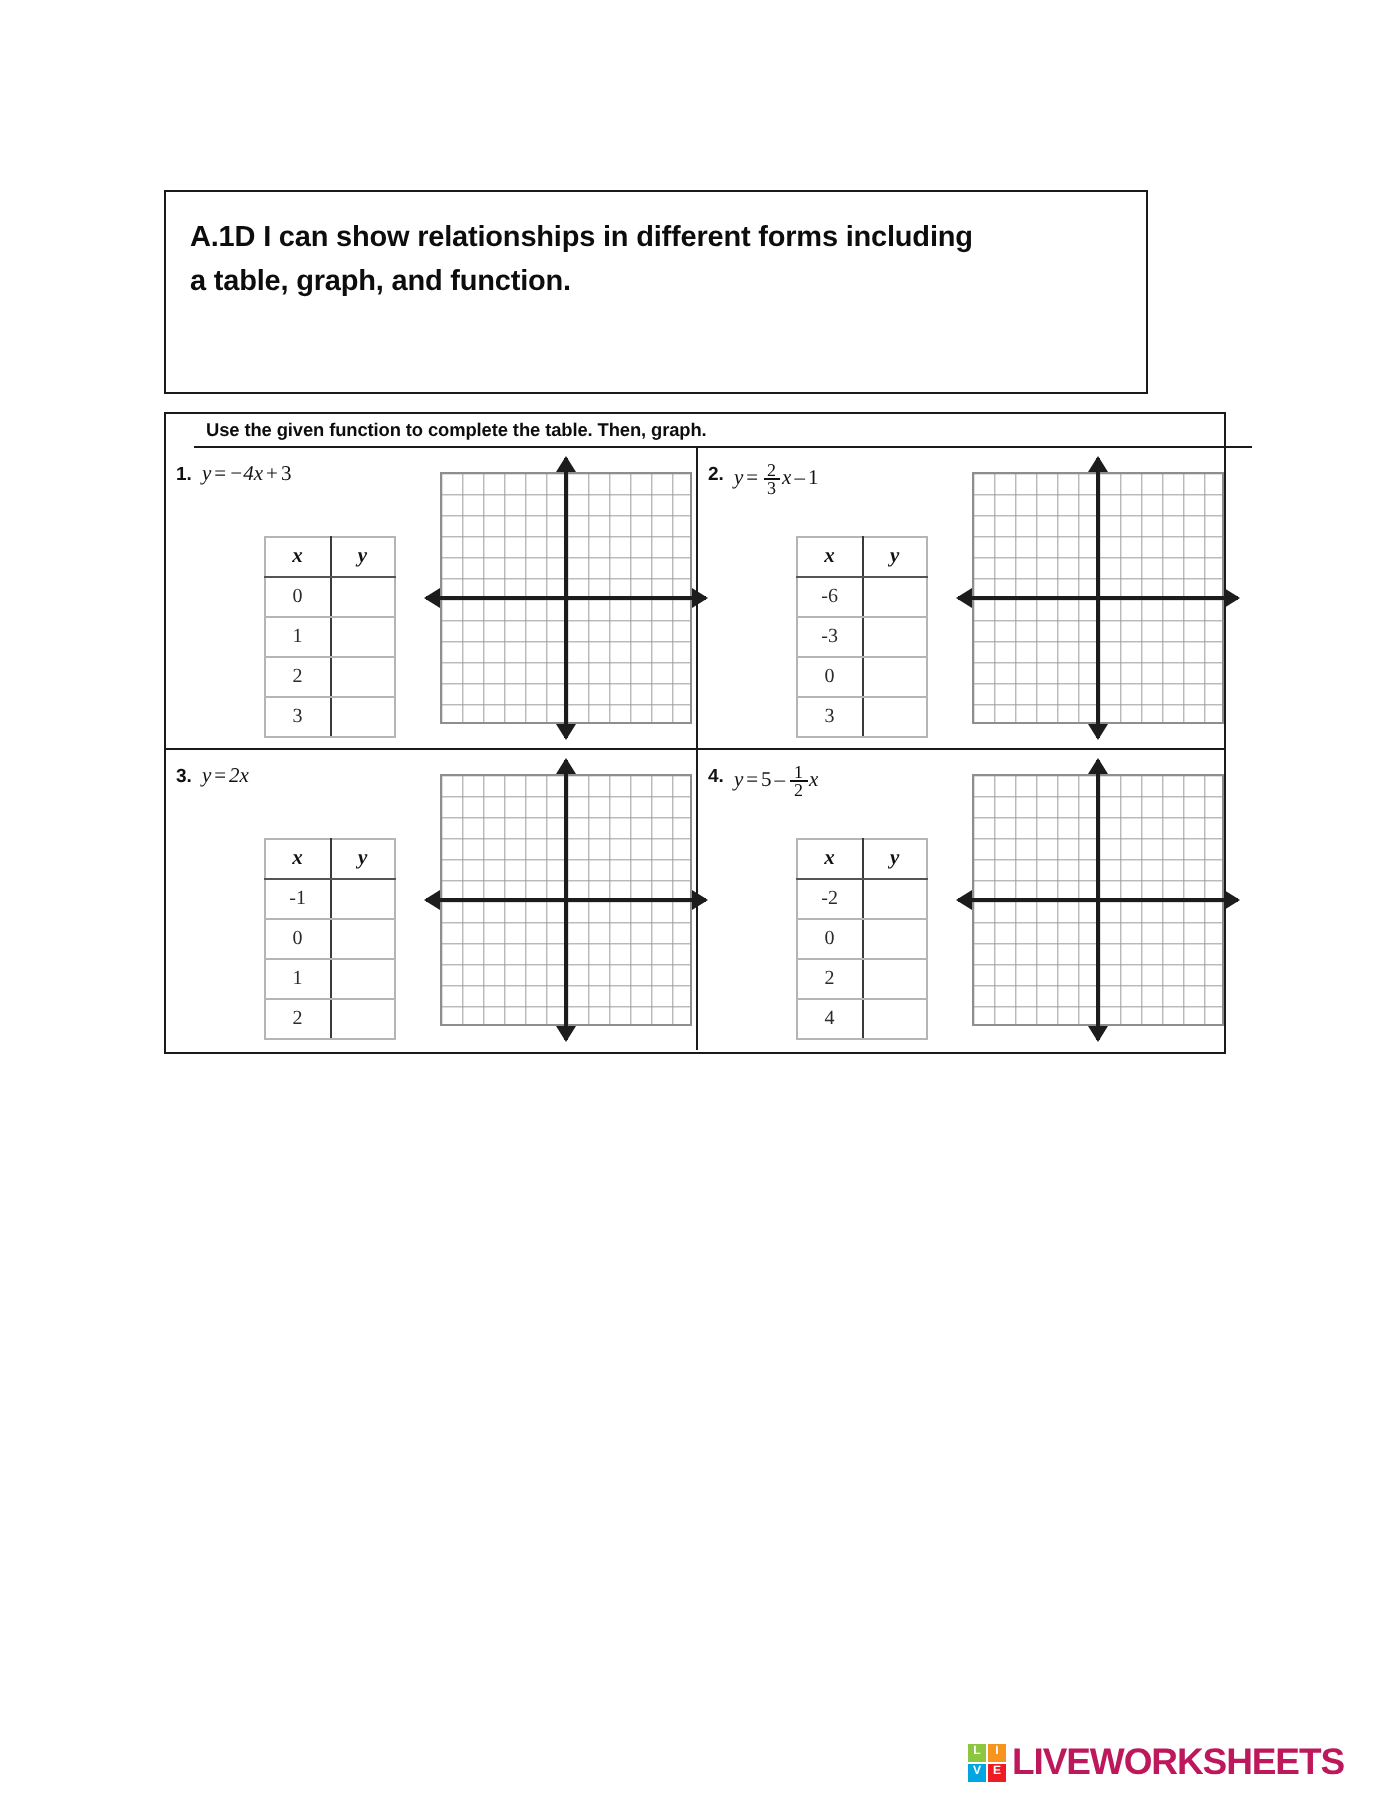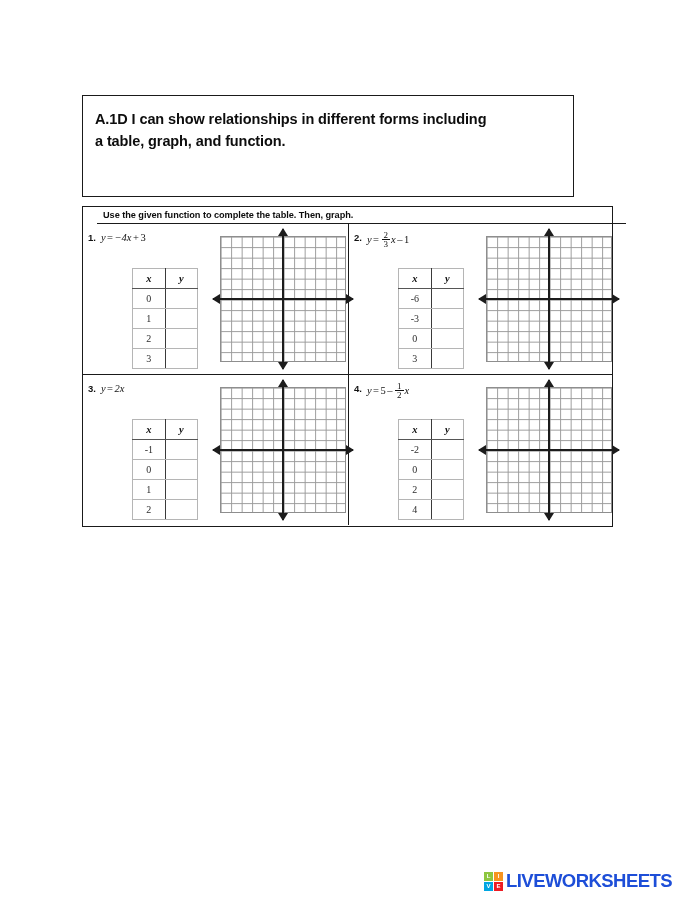--- a/index.html
+++ b/index.html
@@ -296,21 +296,21 @@
     font-family: "Liberation Sans", sans-serif;
     line-height: 1;
   }
   .sq-l { background: #8dc63f; }
   .sq-i { background: #f7941e; }
   .sq-v { background: #00a6e2; }
   .sq-e { background: #ed1c24; }
   .logo-text {
     font-size: 18.5px;
     font-weight: bold;
-    color: #1d4ed8;
+    color: #be185d;
     letter-spacing: -0.55px;
     font-family: "Liberation Sans", sans-serif;
   }
 </style>
 </head>
 <body>
 
 <div class="title-box">
   <div class="title-text">
     <div>A.1D I can show relationships in different forms including</div>

